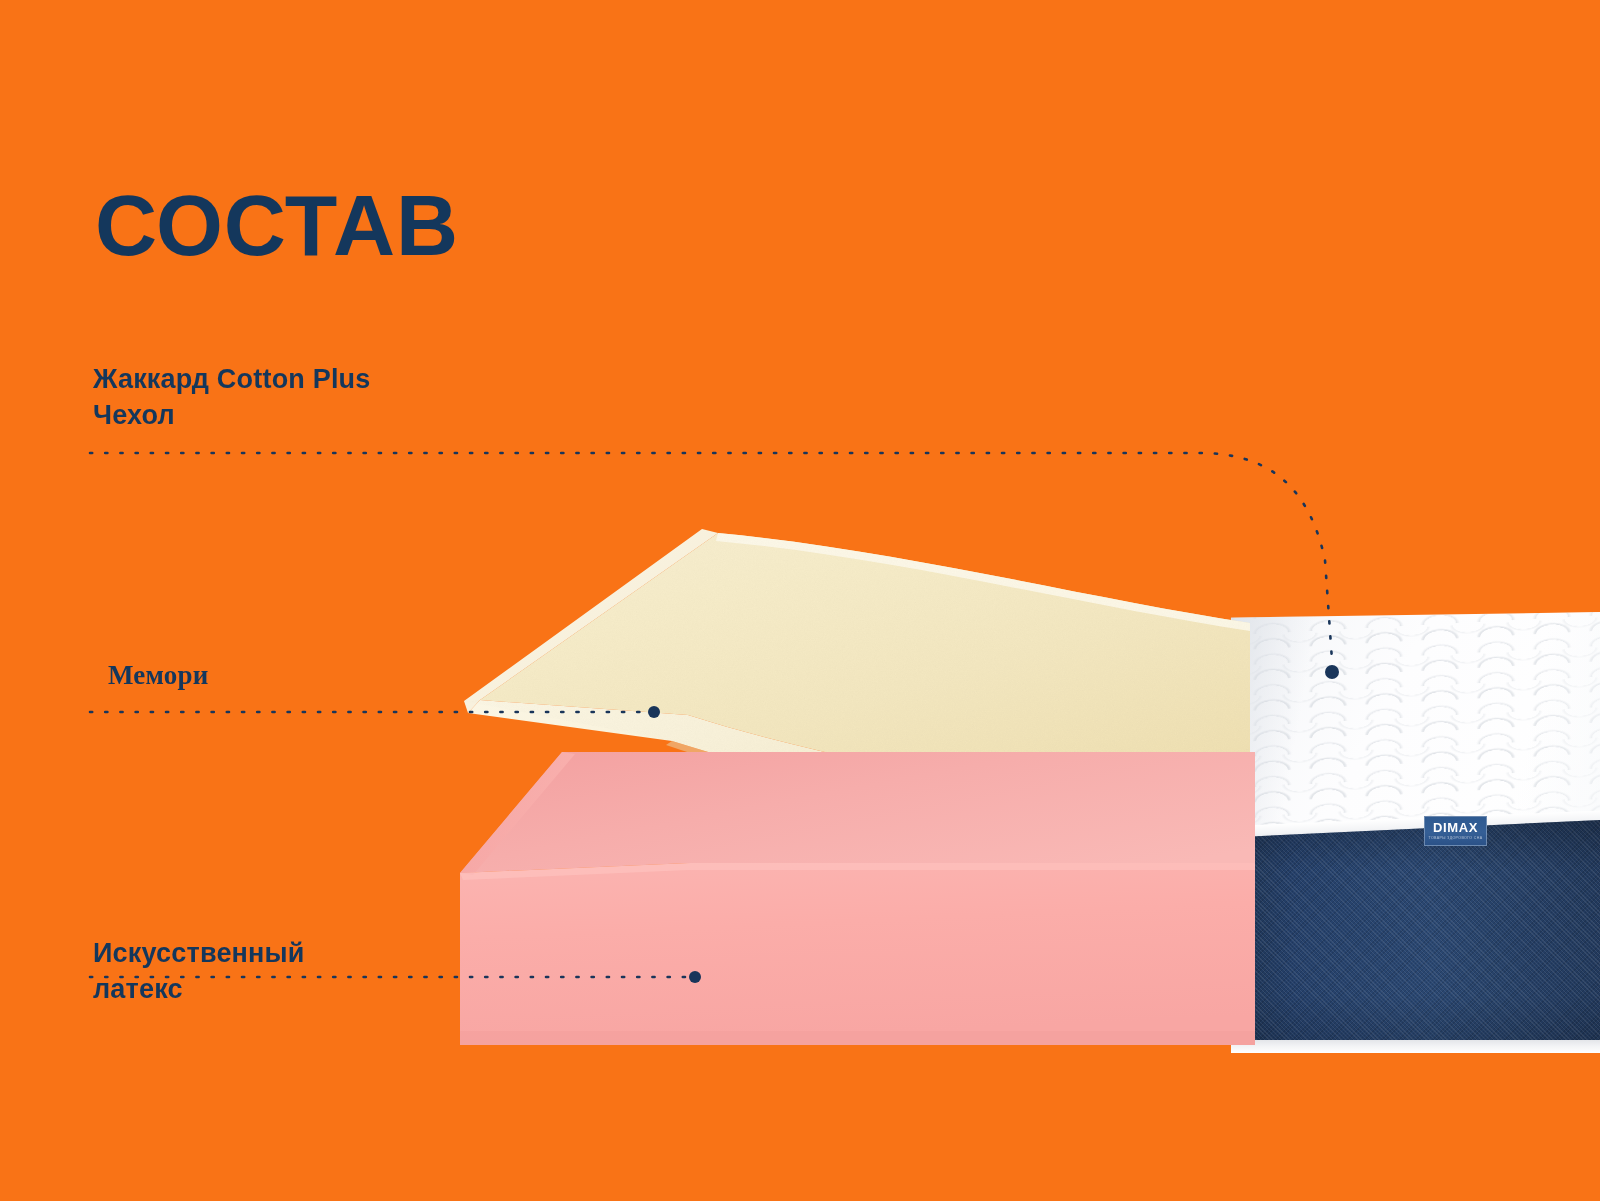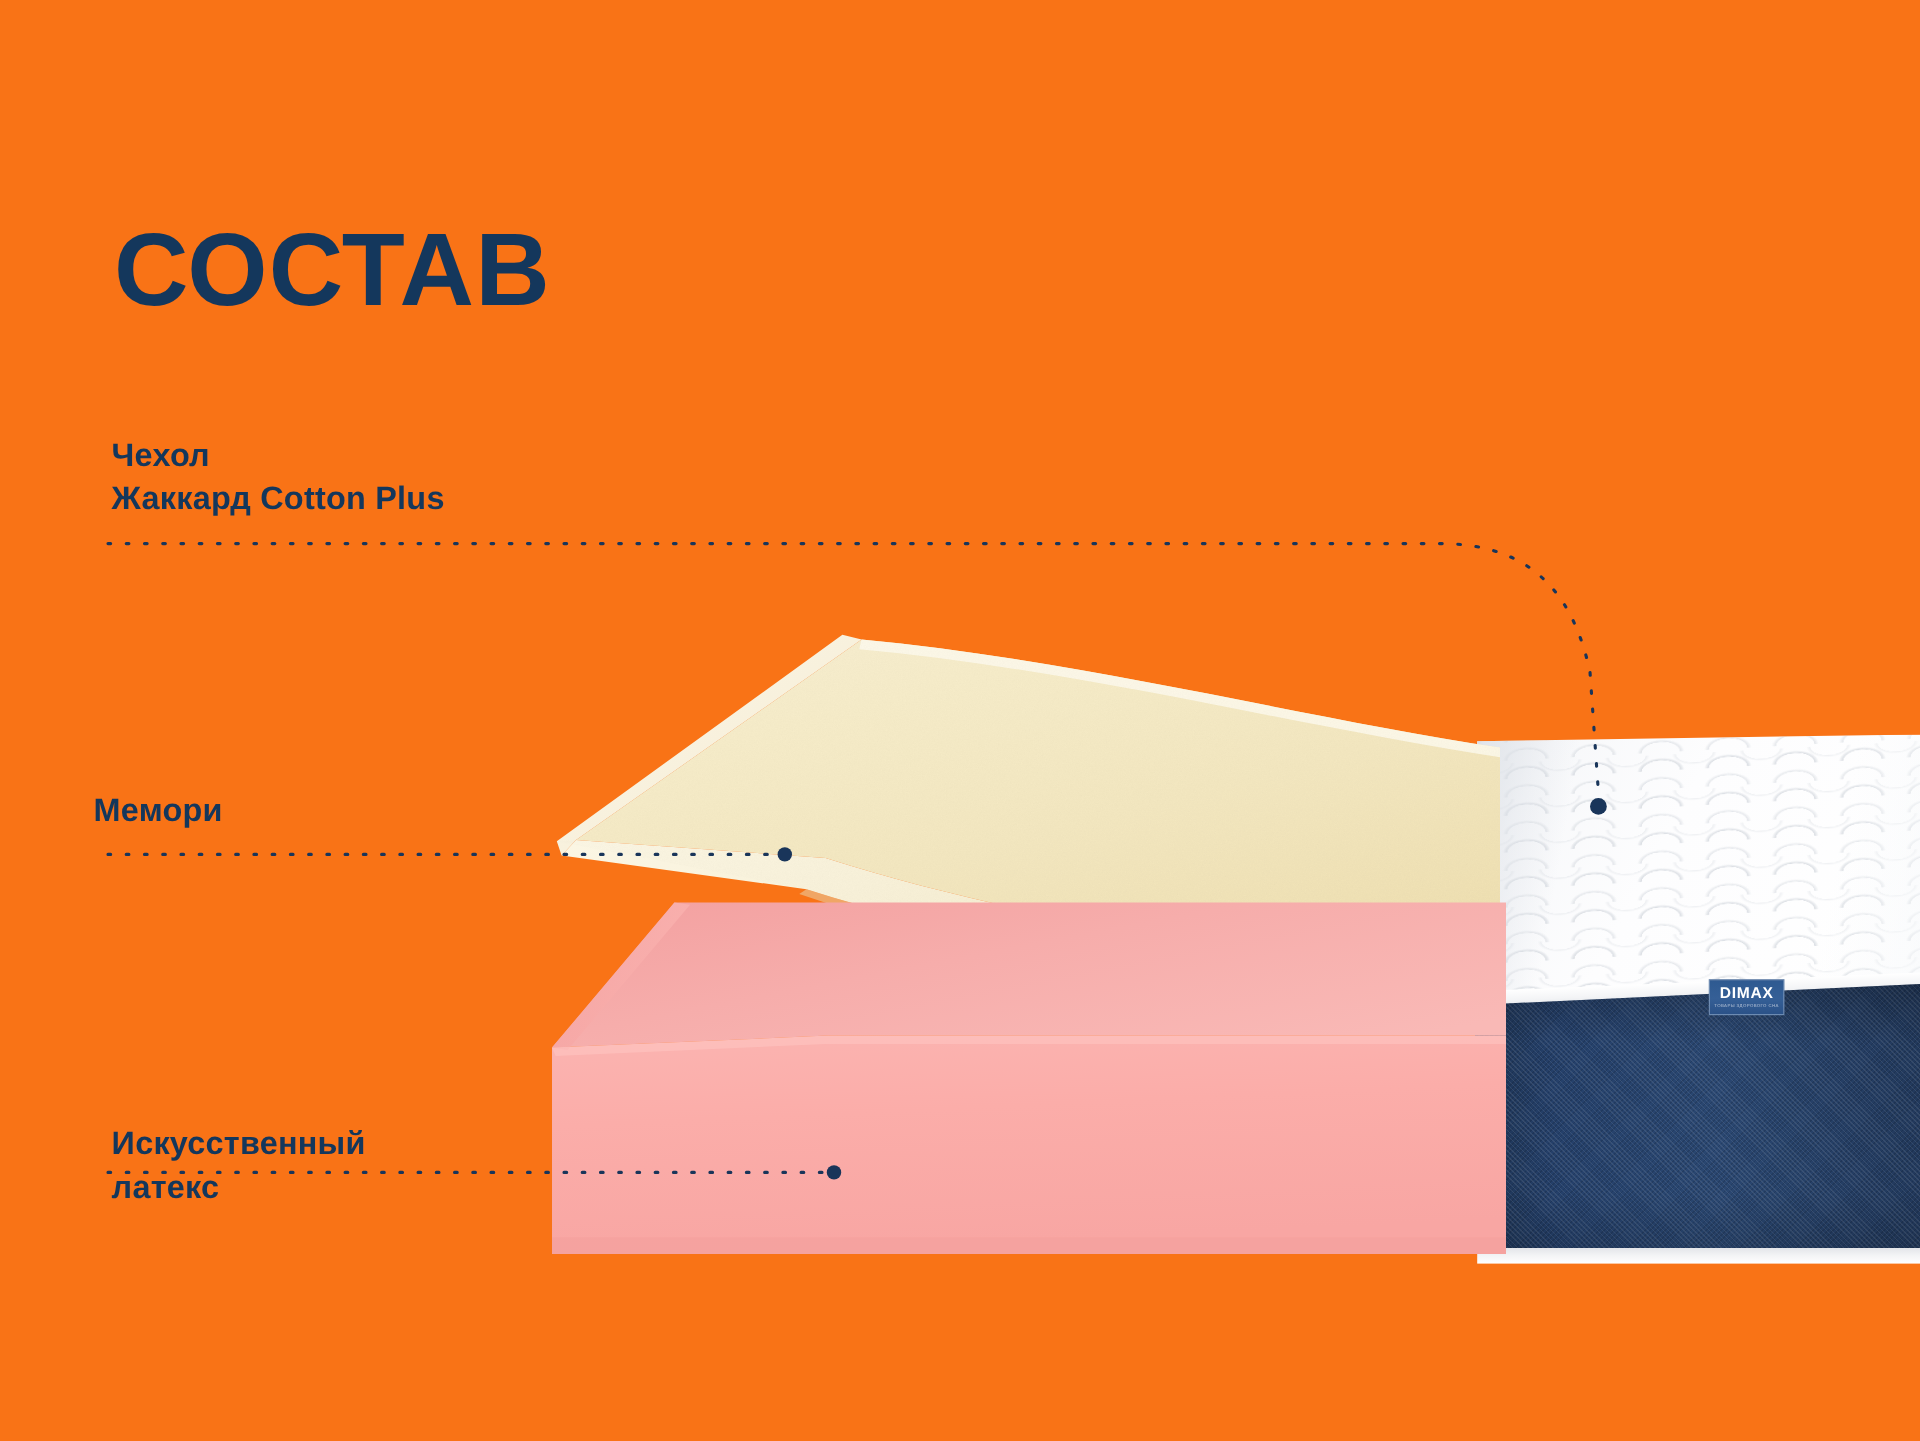--- a/index.html
+++ b/index.html
@@ -34,21 +34,21 @@
   .layer-label {
     position: absolute;
     font-size: 27px;
     font-weight: 700;
     color: #14375c;
     line-height: 1.33;
     letter-spacing: 0.2px;
     white-space: nowrap;
   }
   #label-cover  { left: 93px; top: 362px; }
-  #label-memory { left: 78px; top: 658px; }
+  #label-memory { left: 108px; top: 658px; font-family: Liberation Serif, serif; }
   #label-latex  { left: 93px; top: 936px; }
 
   
   .leader-svg {
     position: absolute;
     left: 0; top: 0;
     width: 1600px; height: 1201px;
     pointer-events: none;
     overflow: visible;
   }
@@ -315,22 +315,22 @@
     <circle class="leader-dot" cx="1332" cy="672" r="7"></circle>
 
     <path class="leader-path" d="M 90,712 L 646,712"></path>
     <circle class="leader-dot" cx="654" cy="712" r="6"></circle>
 
     <path class="leader-path" d="M 90,977 L 687,977"></path>
     <circle class="leader-dot" cx="695" cy="977" r="6"></circle>
   </svg>
 
   <div class="layer-label" id="label-cover">
+    <div>Жаккард Cotton Plus</div>
     <div>Чехол</div>
-    <div>Жаккард Cotton Plus</div>
   </div>
 
   <div class="layer-label" id="label-memory">
     <div>Мемори</div>
   </div>
 
   <div class="layer-label" id="label-latex">
     <div>Искусственный</div>
     <div>латекс</div>
   </div>

